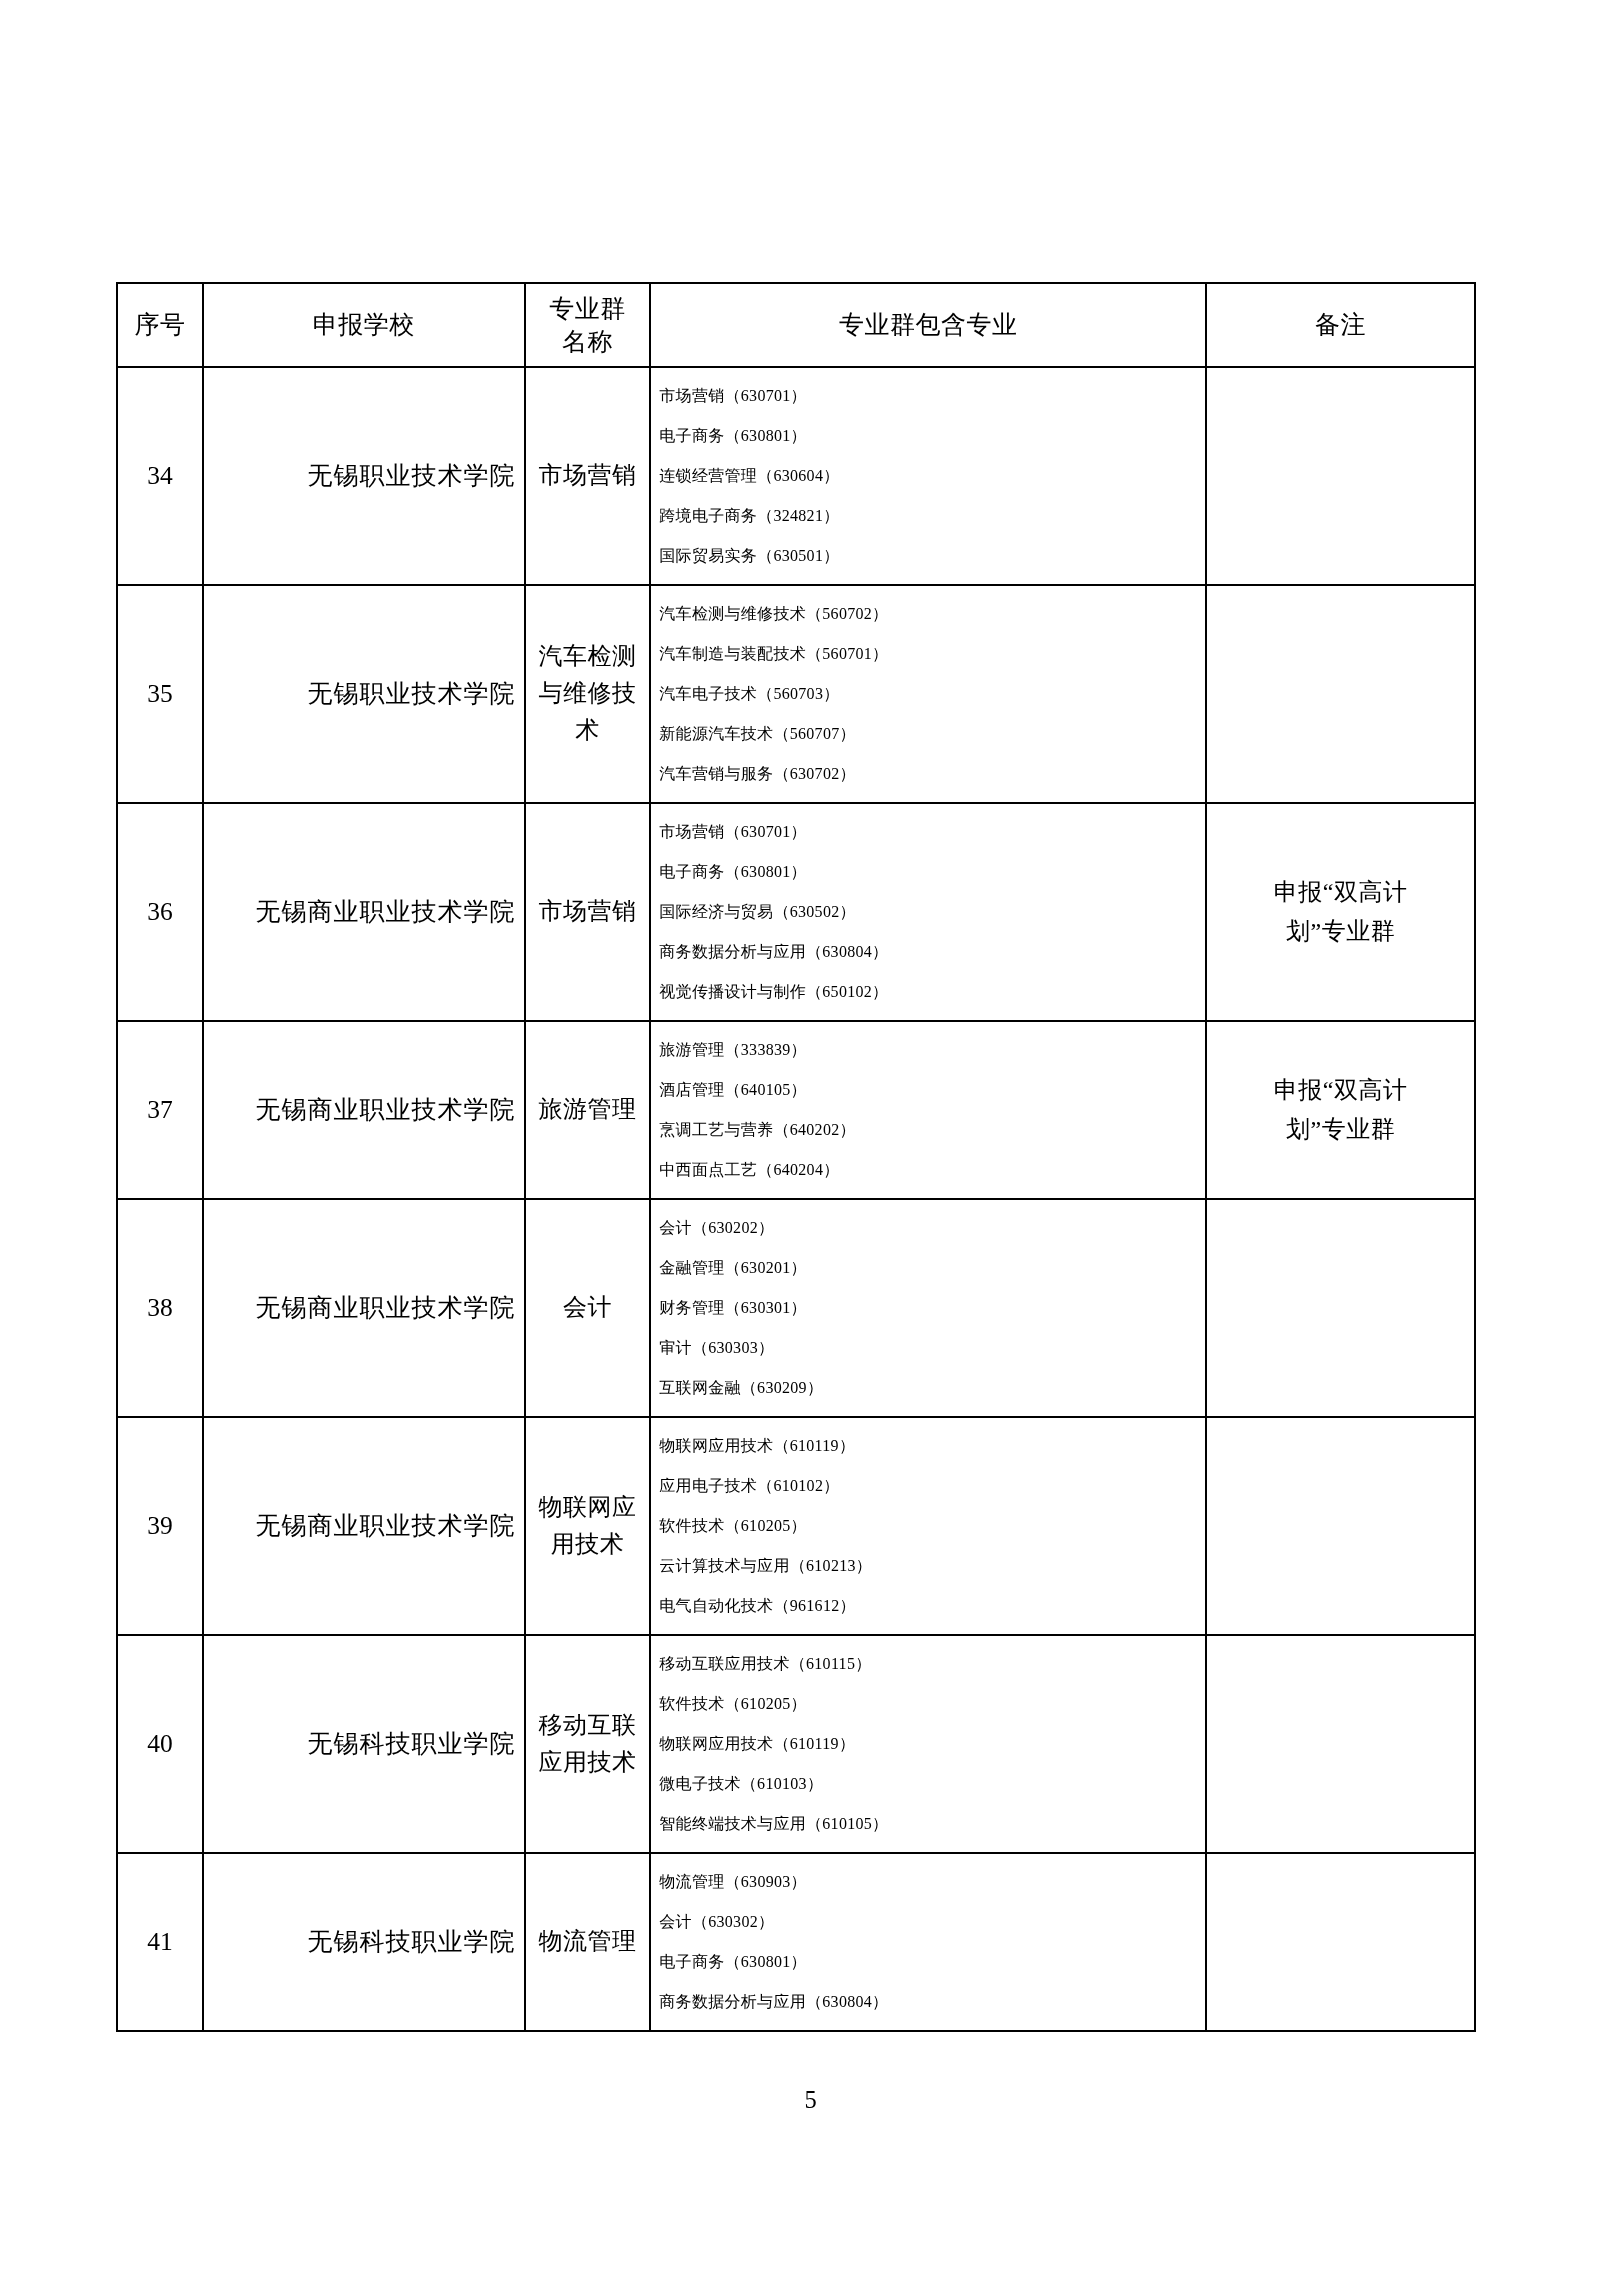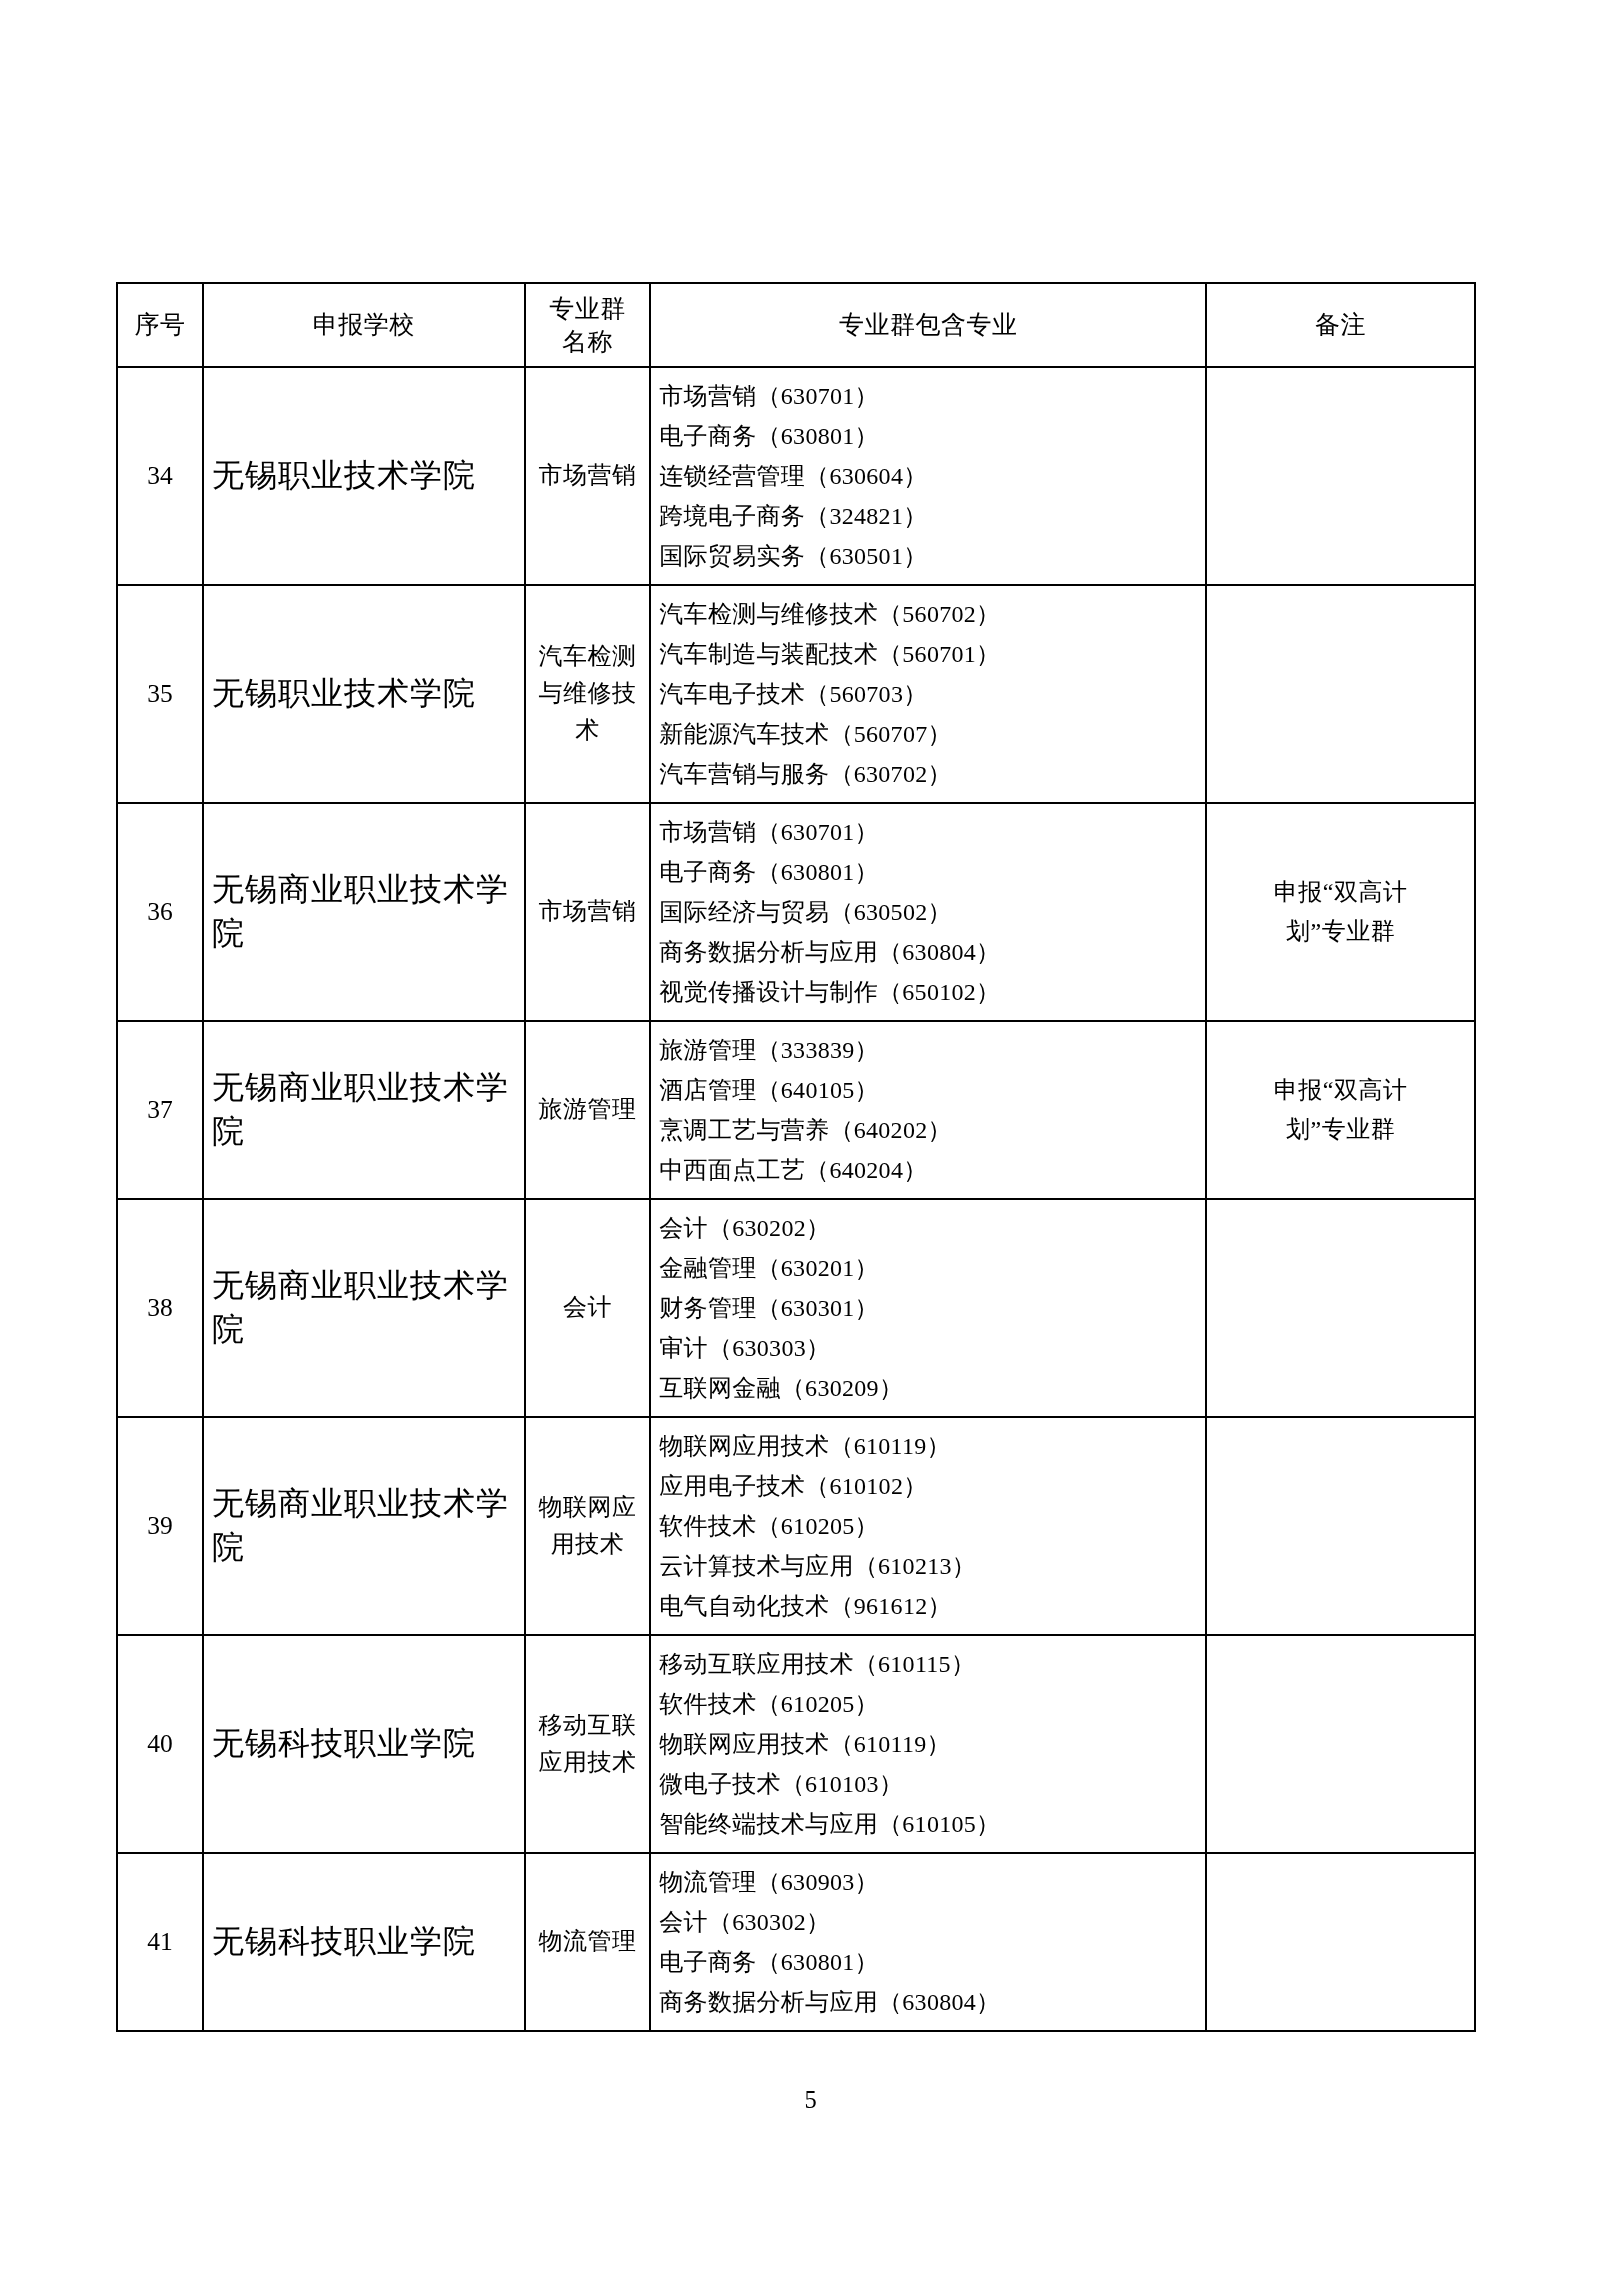--- a/index.html
+++ b/index.html
@@ -60,36 +60,36 @@
     padding: 7.8px 3.9px 7.8px 3.9px;
     border-radius: 17px;
   }
 
   .cell-seq {
     text-align: center;
     font-size: 25.5px;
     font-family: "Liberation Serif", "DejaVu Serif", serif;
   }
   .cell-school {
-    text-align: left;
-    font-size: 32px;
+    text-align: right;
+    font-size: 25px;
     letter-spacing: 1px;
     padding: 5.9px 5.9px;
   }
   .cell-group {
     text-align: center;
     font-size: 24px;
     line-height: 37px;
     letter-spacing: 0.5px;
     padding: 5.9px 3.9px;
     margin-left: 8px;
   }
   .cell-majors {
     text-align: left;
-    font-size: 24px;
+    font-size: 16px;
     padding: 9.8px 0 9.8px 15.7px;
     margin-left: 8px;
   }
   .cell-majors .major-line {
     line-height: 40px;
     white-space: nowrap;
     letter-spacing: 0.3px;
   }
   .cell-remark {
     text-align: center;

